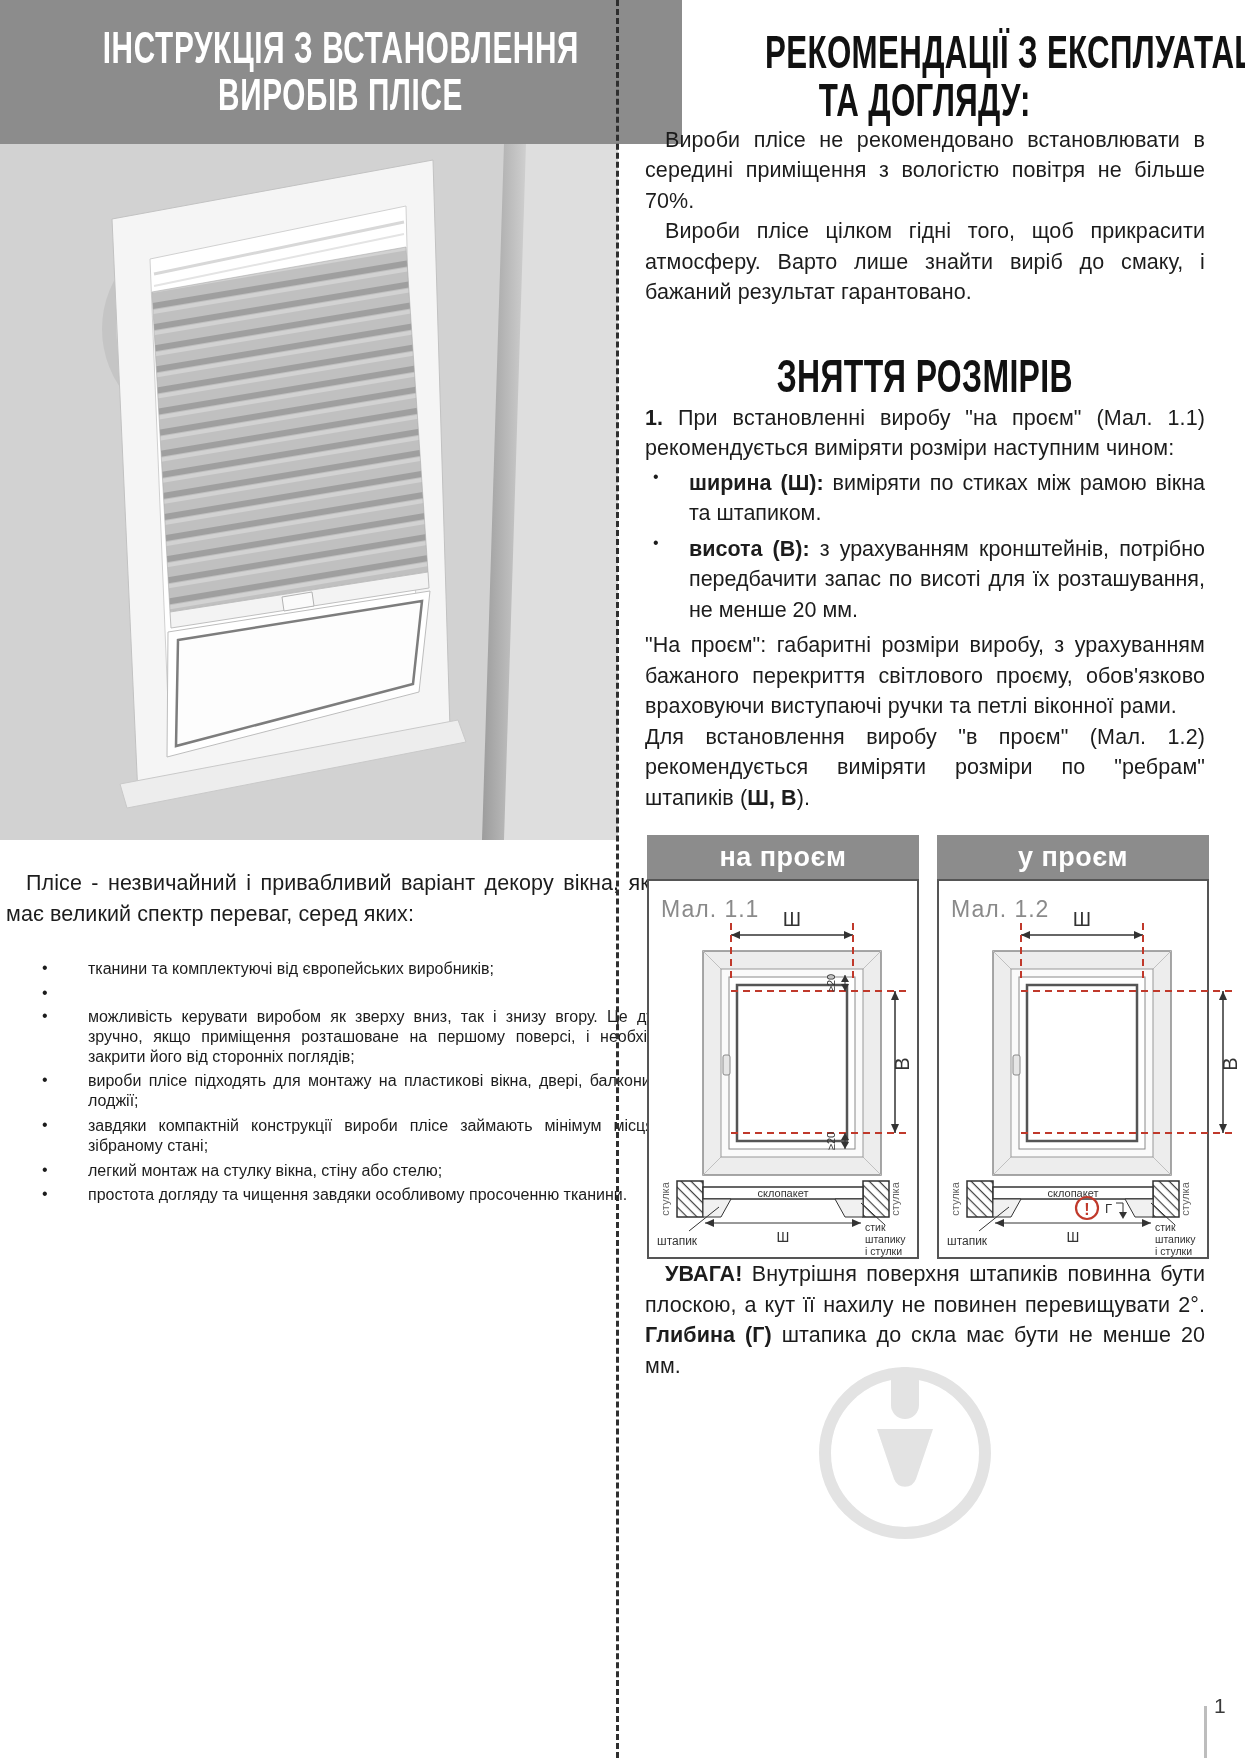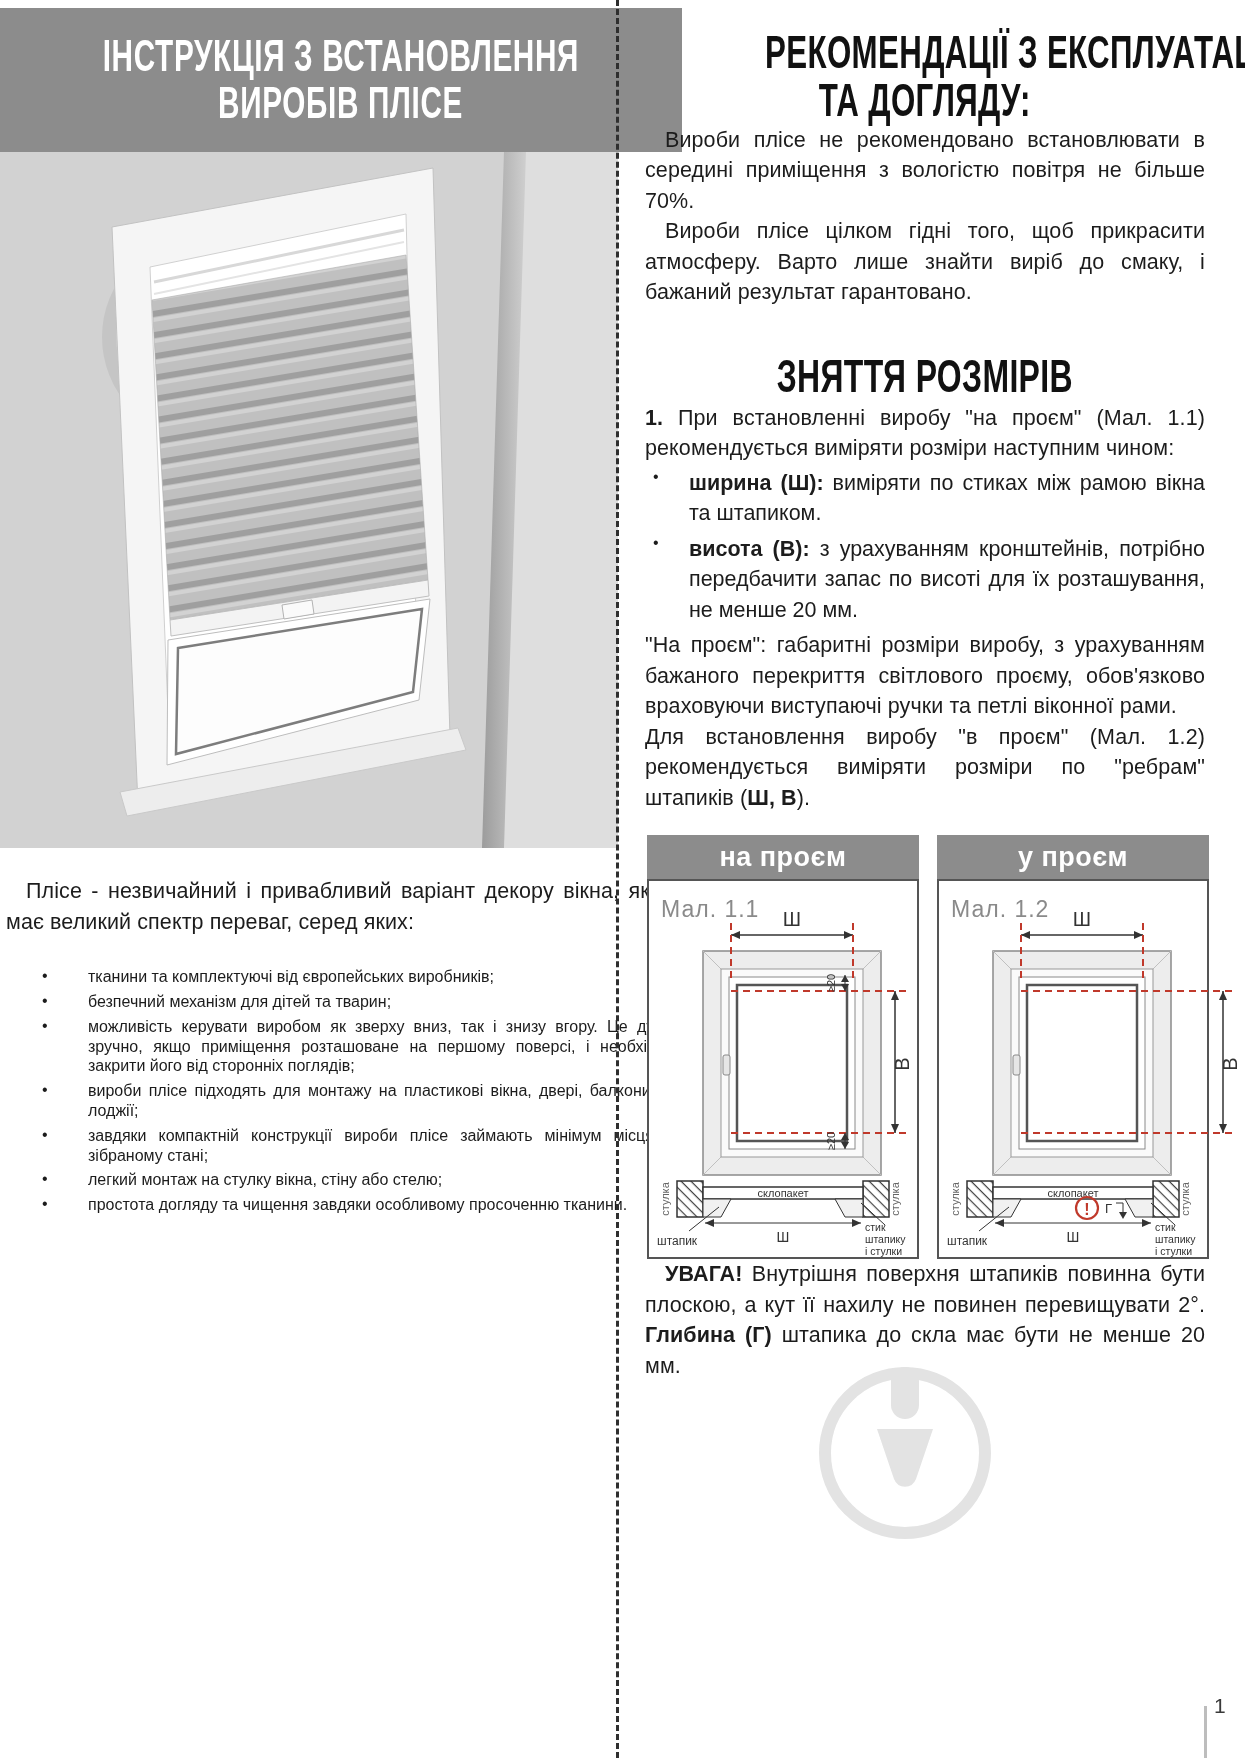--- a/index.html
+++ b/index.html
@@ -4,21 +4,21 @@
 <style>
   html,body { margin:0; padding:0; background:#ffffff; }
   .page {
     position:relative; width:1245px; height:1758px; background:#ffffff;
     font-family:"Liberation Sans", sans-serif; color:#1c1c1c; overflow:hidden;
   }
   
   .divider { position:absolute; left:616px; top:0; height:1758px; width:0;
              border-left:3px dashed #2f2f2f; }
   
-  .left-col { position:absolute; left:0; top:8px; width:682px; }
+  .left-col { position:absolute; left:0; top:0; width:682px; }
   .left-header { height:144px; background:#8c8c8c; display:flex; flex-direction:column;
                  justify-content:center; align-items:center; }
   .left-header .hl { color:#ffffff; font-weight:700; font-size:45px; line-height:1.04;
                      letter-spacing:1px; white-space:nowrap; display:inline-block;
                      transform:scaleX(0.66); }
   .photo { position:relative; width:618px; height:696px; }
   .photo svg { display:block; }
   .left-body { margin:0 8px 0 6px; }
   .h-display { text-align:center; font-weight:700; color:#111; margin:0; }
   .h-display .cond { display:inline-block; transform:scaleX(0.68); white-space:nowrap;
@@ -121,21 +121,20 @@
 
     <div class="left-body">
       <p class="para indent intro">Плісе - незвичайний і привабливий варіант декору вікна, який має великий спектр переваг, серед яких:</p>
       <ul class="bullets">
         <li>
             <span class="dot">•</span>
             <span class="btext">тканини та комплектуючі від європейських виробників;</span>
           </li>
         <li>
             <span class="dot">•</span>
-            <span class="btext">безпечний механізм для дітей та тварин;</span>
           </li>
         <li>
             <span class="dot">•</span>
             <span class="btext">можливість керувати виробом як зверху вниз, так і знизу вгору. Це дуже зручно, якщо приміщення розташоване на першому поверсі, і необхідно закрити його від сторонніх поглядів;</span>
           </li>
         <li>
             <span class="dot">•</span>
             <span class="btext">вироби плісе підходять для монтажу на пластикові вікна, двері, балкони та лоджії;</span>
           </li>
         <li>

